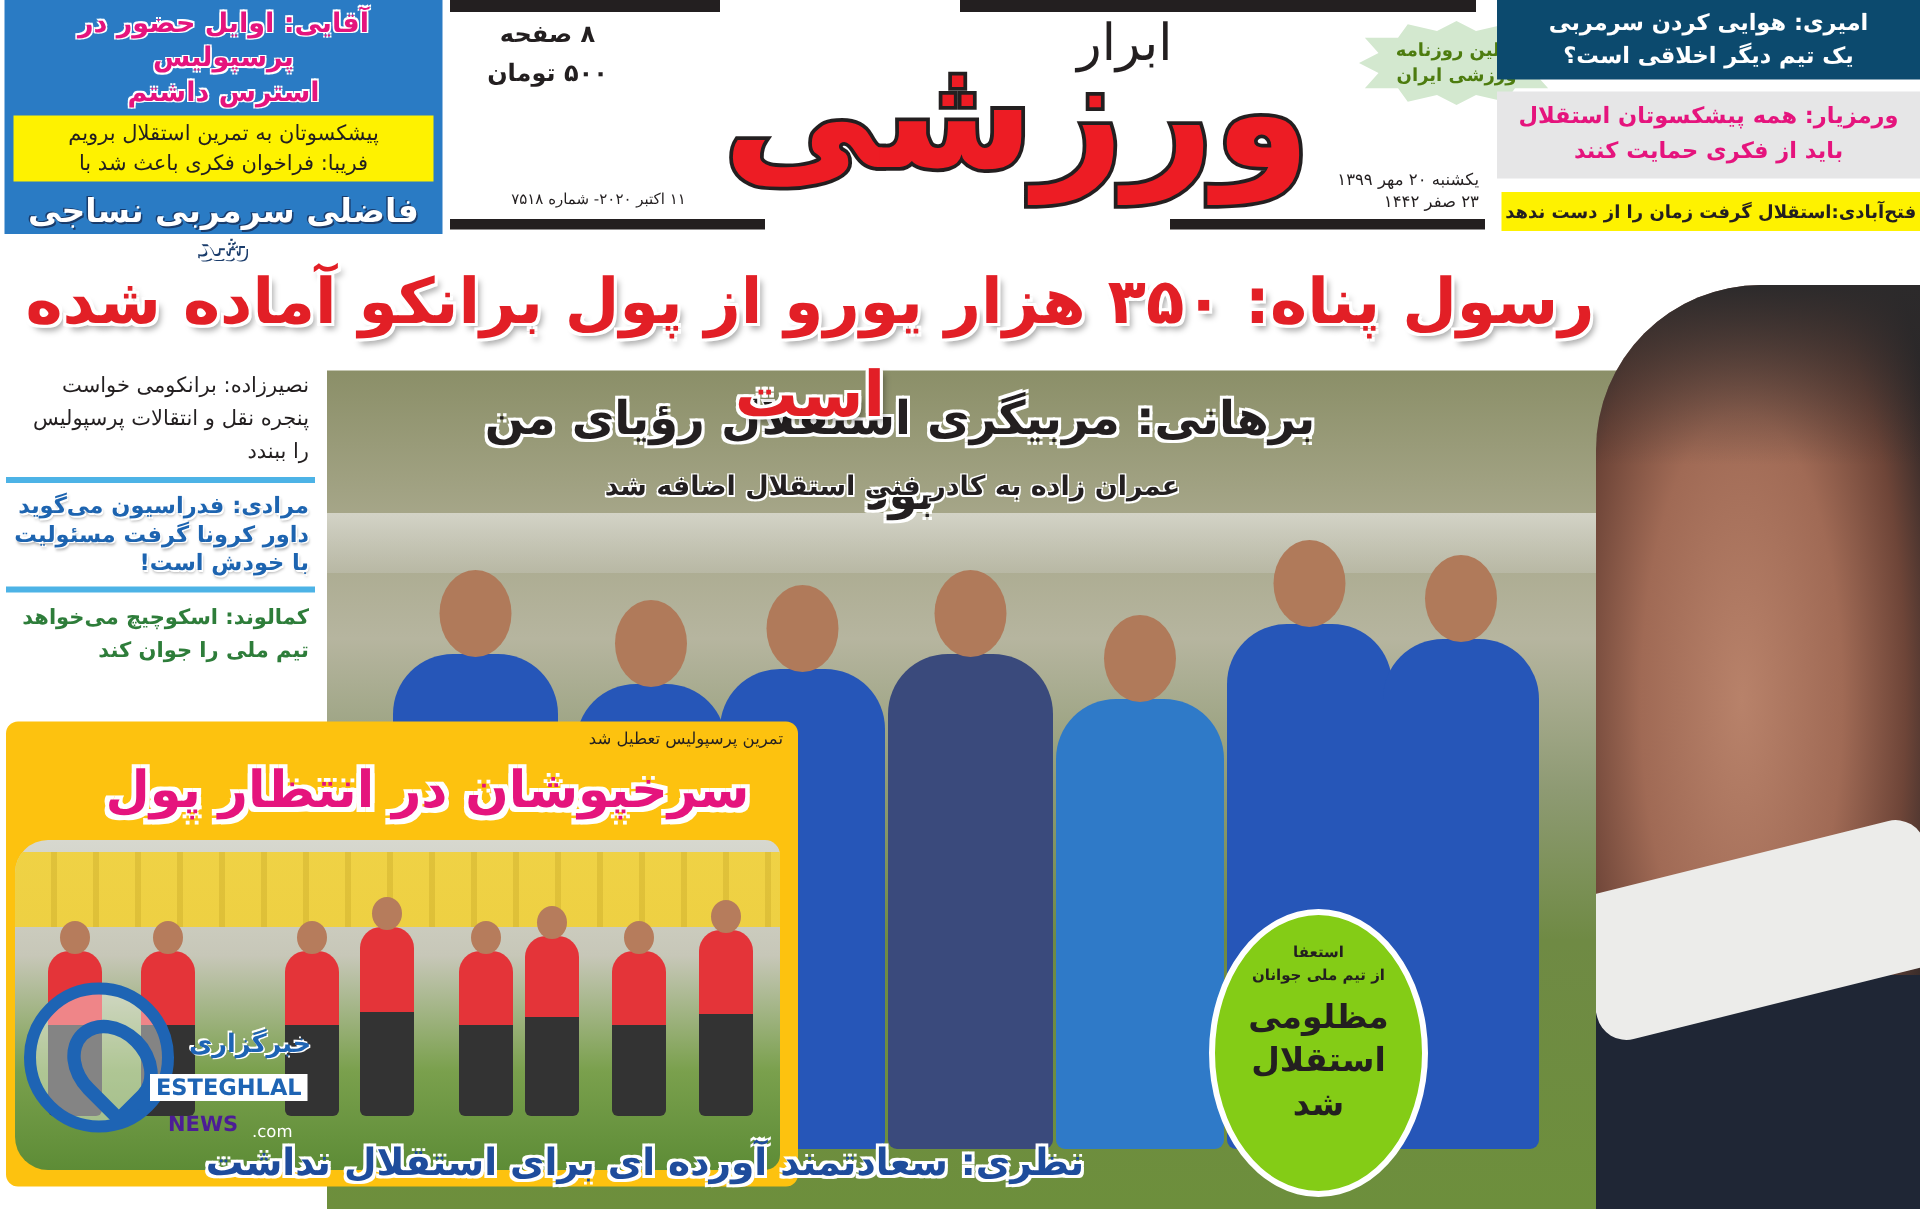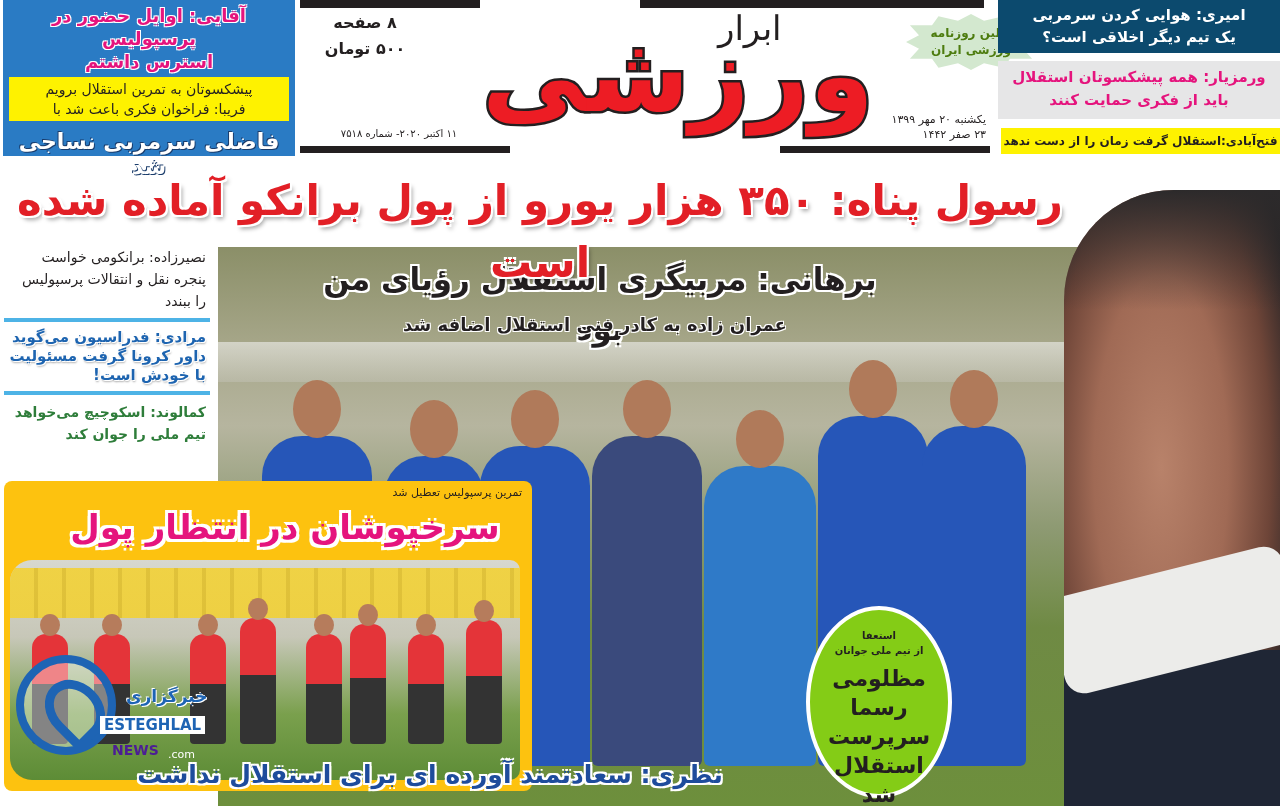--- a/index.html
+++ b/index.html
@@ -213,17 +213,16 @@
 <div class="abs wm-news">NEWS</div>
 <div class="abs wm-com">.com</div>
 
 <div class="abs bottom-head">نظری: سعادتمند آورده ای برای استقلال نداشت</div>
 
 <div class="abs oval">
   <div class="kicker">استعفا</div>
   <div class="kicker">از تیم ملی جوانان</div>
   <div class="big">
     <div>مظلومی</div>
-    <div>رسما سرپرست</div>
     <div>استقلال</div>
     <div>شد</div>
   </div>
 </div>
 
 </body></html>

